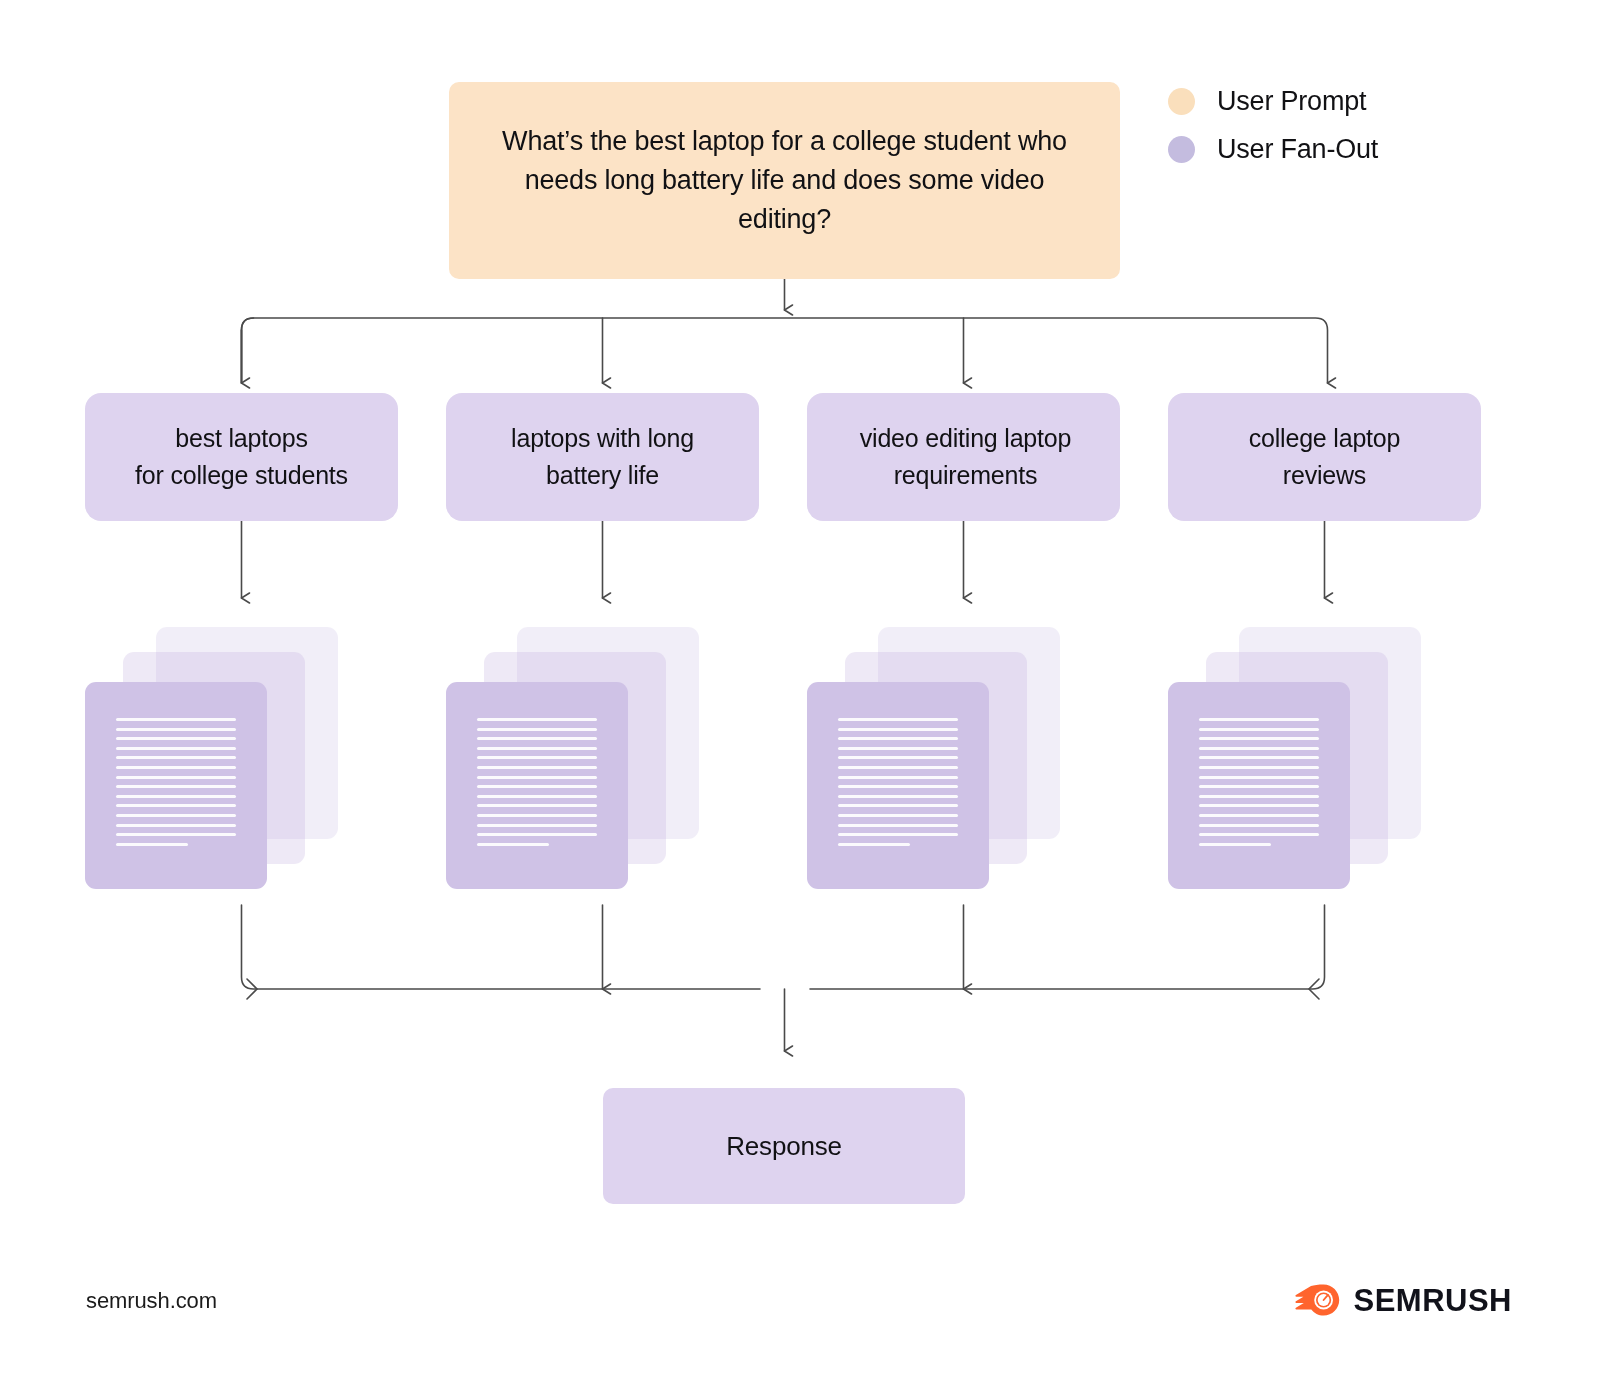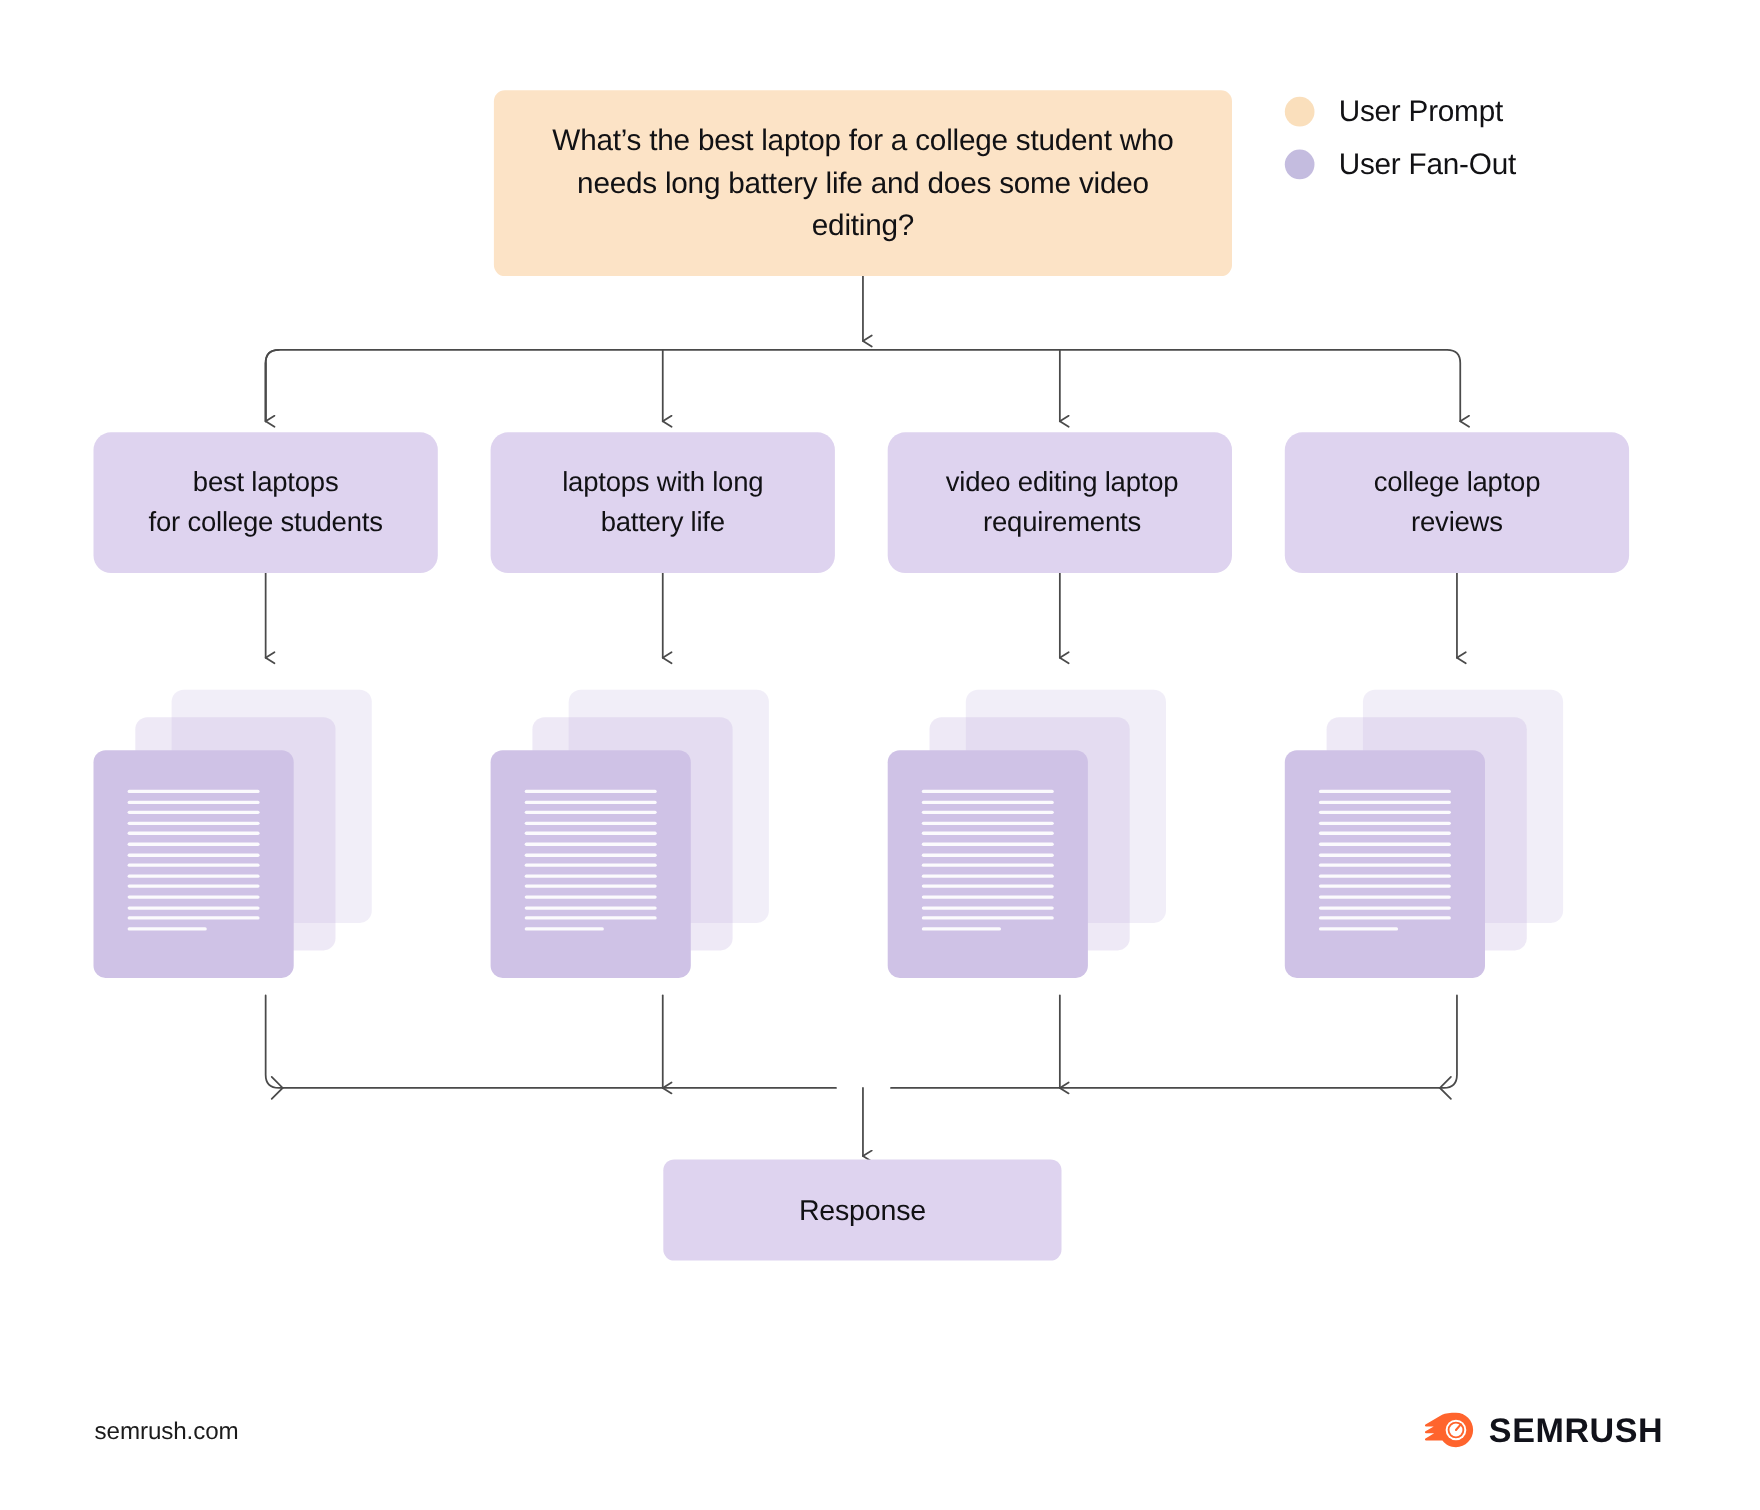--- a/index.html
+++ b/index.html
@@ -26,21 +26,21 @@
     position: absolute;
     left: 0; top: 0;
     width: 1600px; height: 1373px;
     pointer-events: none;
   }
 
   
   .prompt-box {
     position: absolute;
     left: 449px; top: 82px;
-    width: 671px; height: 169px;
+    width: 671px; height: 197px;
     background: #fce3c6;
     border-radius: 10px;
     display: flex;
     align-items: center;
     justify-content: flex-end;
     padding: 0 26px;
   }
   .prompt-text {
     font-size: 27px;
     line-height: 1.45;
@@ -144,22 +144,22 @@
     width: 100%;
     background: #ffffff;
     border-radius: 2px;
     opacity: 0.92;
   }
   .doc-line.short { width: 60%; }
 
   
   .response-box {
     position: absolute;
-    left: 603px; top: 1054px;
-    width: 362px; height: 92px;
+    left: 603px; top: 1088px;
+    width: 362px; height: 116px;
     background: #ded3ef;
     border-radius: 10px;
     display: flex;
     align-items: center;
     justify-content: center;
   }
   .response-text {
     font-size: 26px;
     color: #111114;
     letter-spacing: -0.2px;

